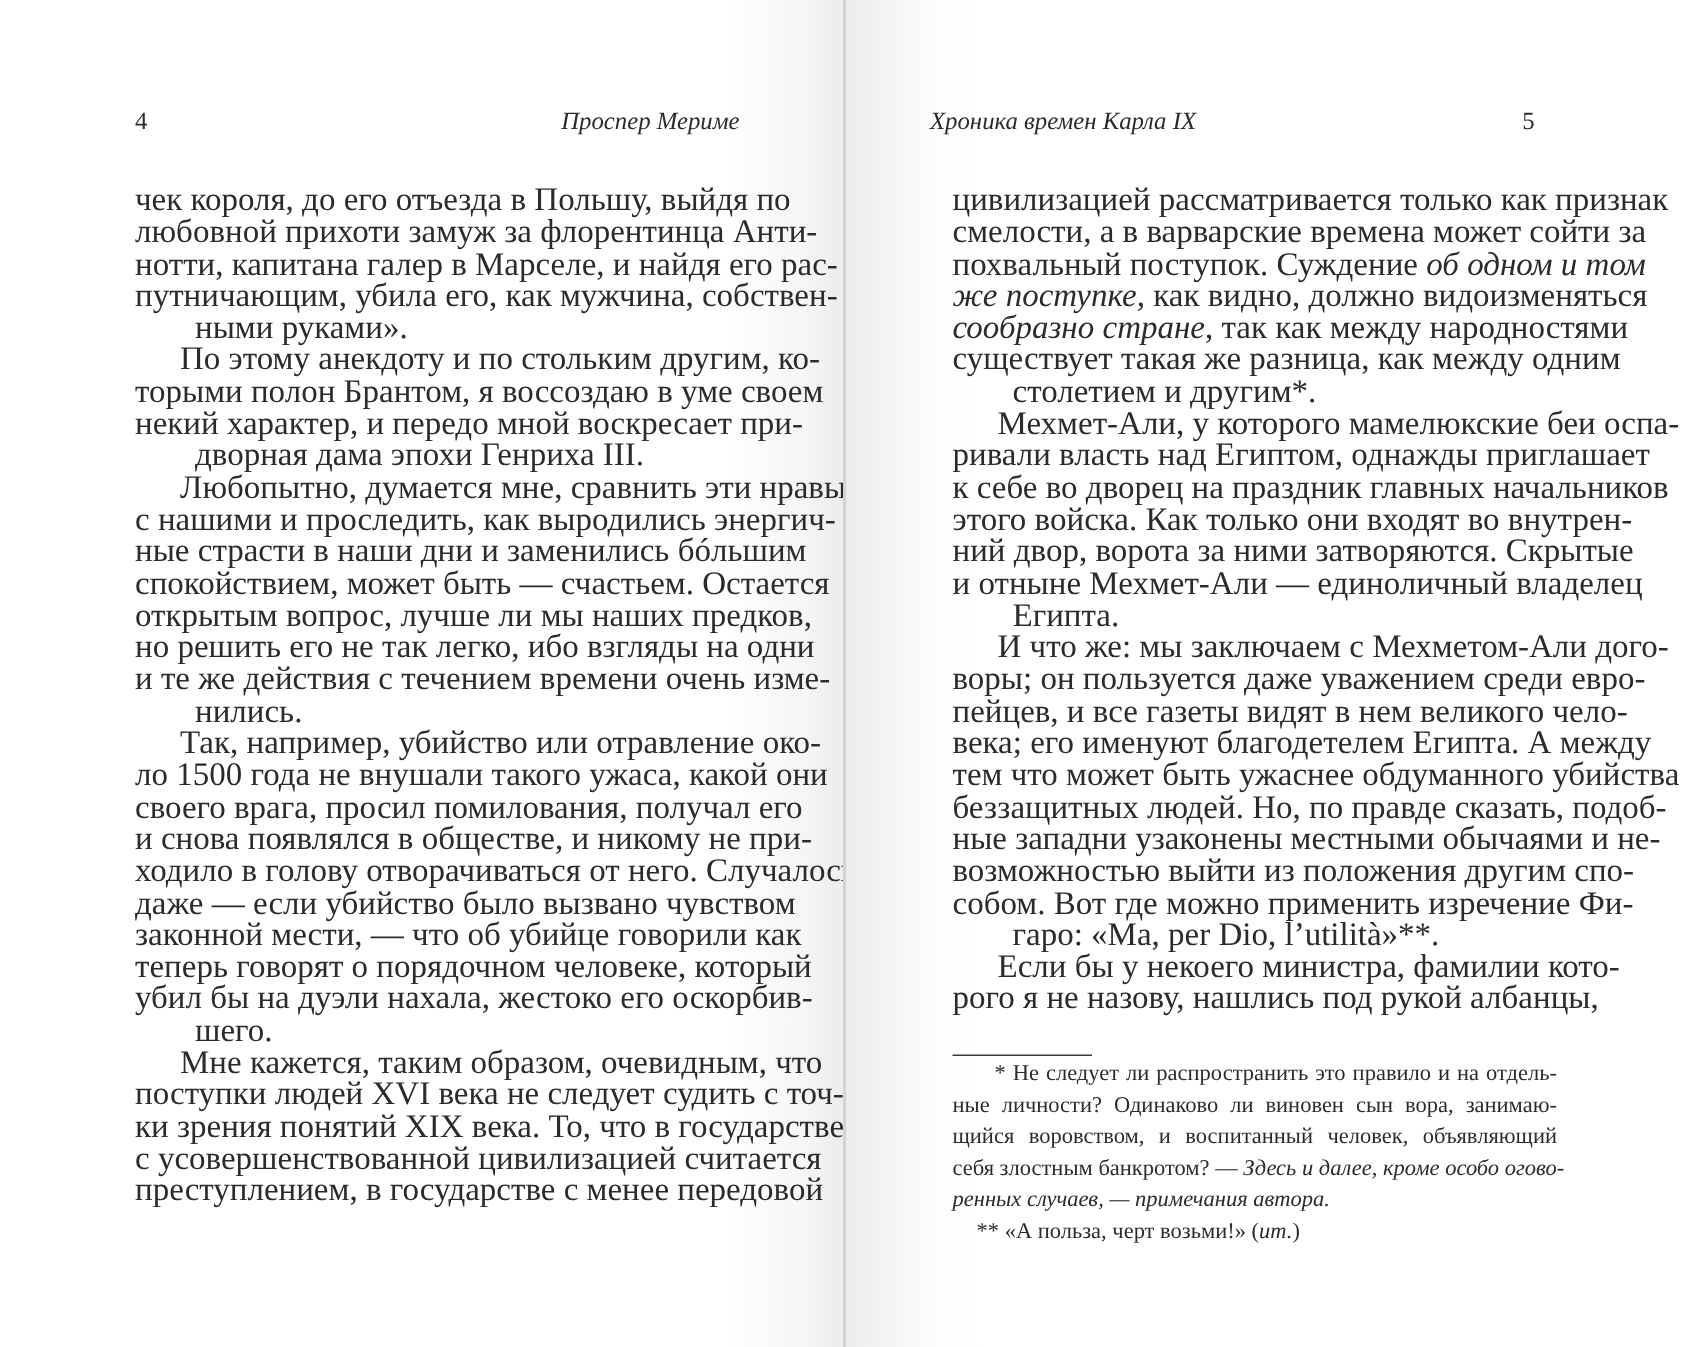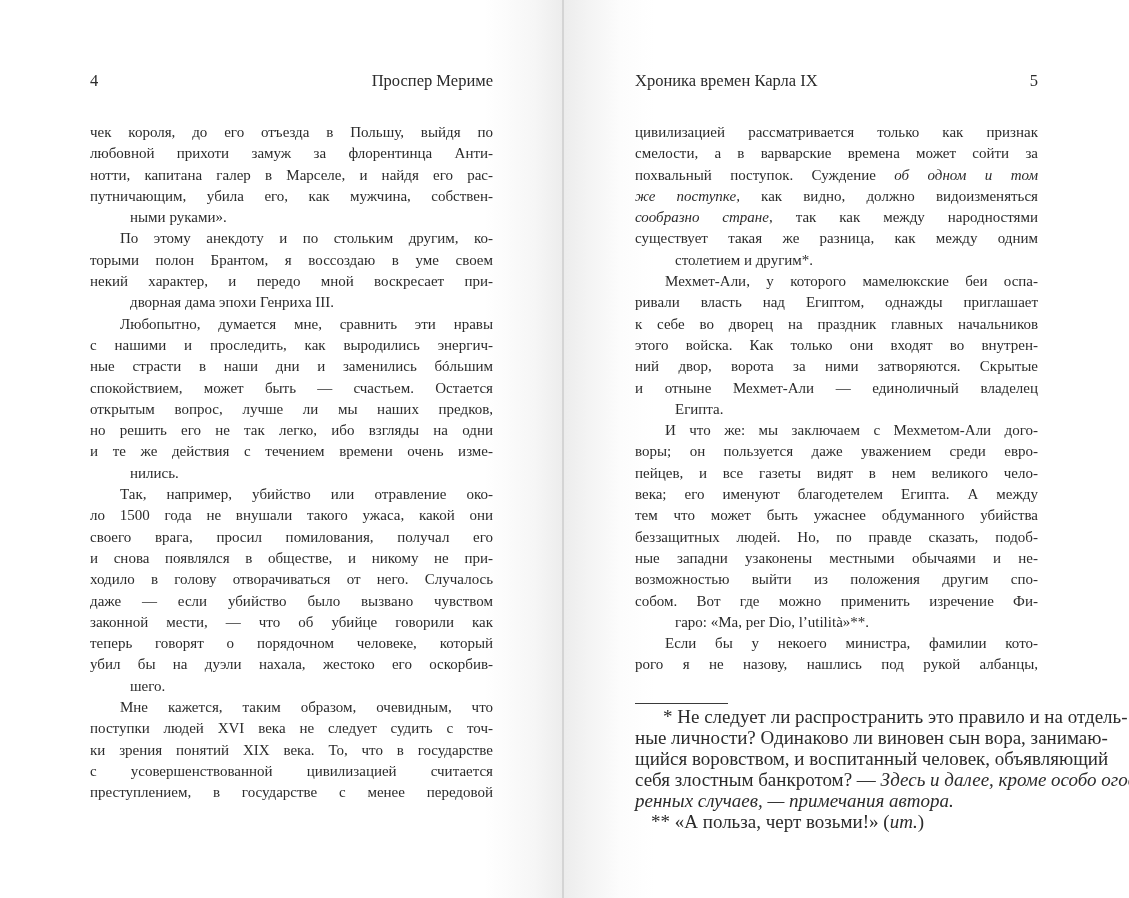--- a/index.html
+++ b/index.html
@@ -47,33 +47,33 @@
     }
     .running-head {
       position: absolute;
       top: 70px;
       height: 22px;
       font-size: 16.5px;
       line-height: 22px;
       color: #2b2b2b;
     }
     .page-left .running-head { left: 90px; width: 403px; }
-    .page-right .running-head { left: 71px; width: 403px; }
+    .page-right .running-head { left: 56px; width: 403px; }
     .folio { position: absolute; top: 0; font-style: normal; }
-    .running-title { position: absolute; top: 0; white-space: nowrap; }
+    .running-title { position: absolute; top: 0; font-style: italic; white-space: nowrap; }
     .page-left .folio { left: 0; }
     .page-left .running-title { right: 0; }
     .page-right .running-title { left: 0; }
     .page-right .folio { right: 0; }
 
     .text-block {
       position: absolute;
       top: 122px;
       width: 403px;
-      font-size: 15px;
+      font-size: 22px;
       line-height: 21.3px;
       text-align: justify;
       hyphens: none;
     }
     .page-left .text-block { left: 90px; }
     .page-right .text-block { left: 71px; }
     .line {
       display: block;
       height: 21.3px;
       white-space: nowrap;
@@ -90,21 +90,21 @@
       top: 703px;
       width: 93px;
       height: 1px;
       background: #3a3a3a;
     }
     .footnotes {
       position: absolute;
       left: 71px;
       top: 706px;
       width: 403px;
-      font-size: 19px;
+      font-size: 15px;
       line-height: 21px;
     }
     .fn-line {
       display: block;
       height: 21px;
       white-space: nowrap;
       text-align: justify;
       text-align-last: justify;
     }
     .fn-line.last { text-align-last: left; }

